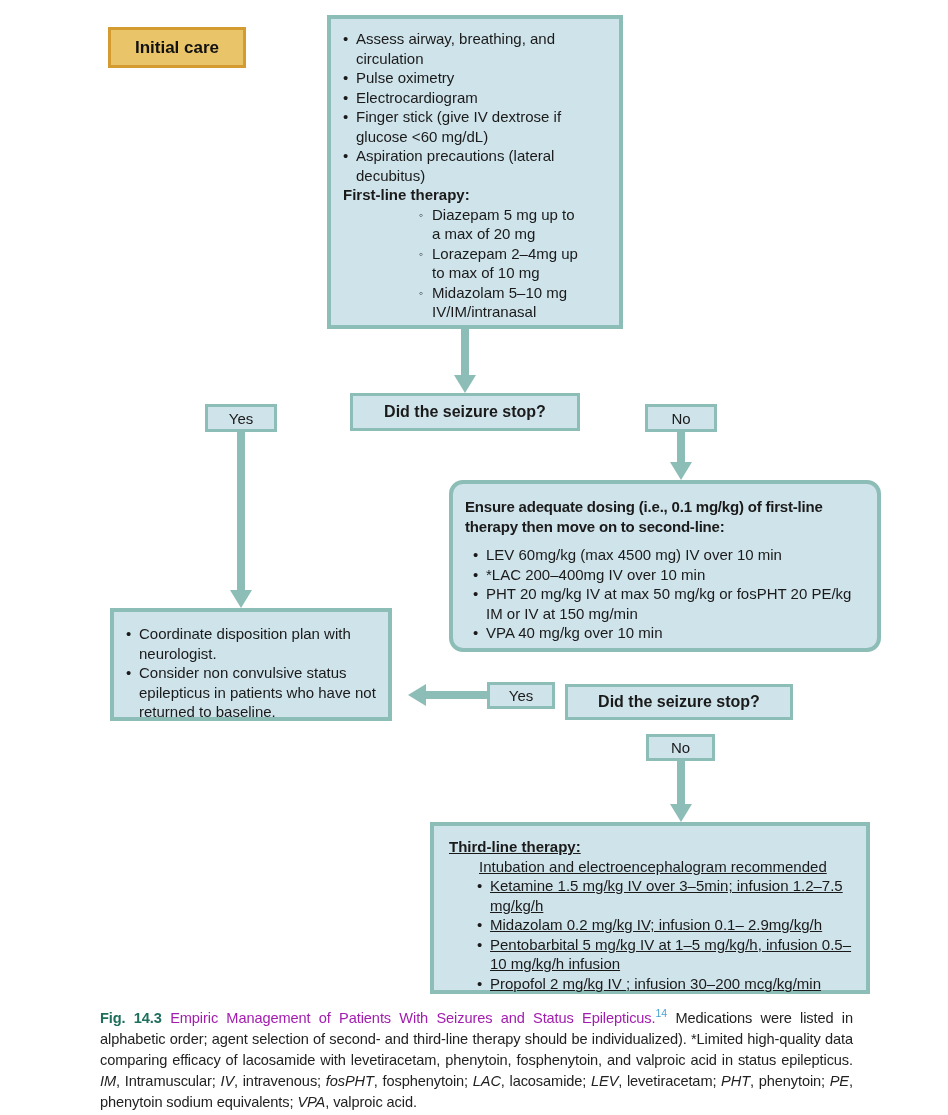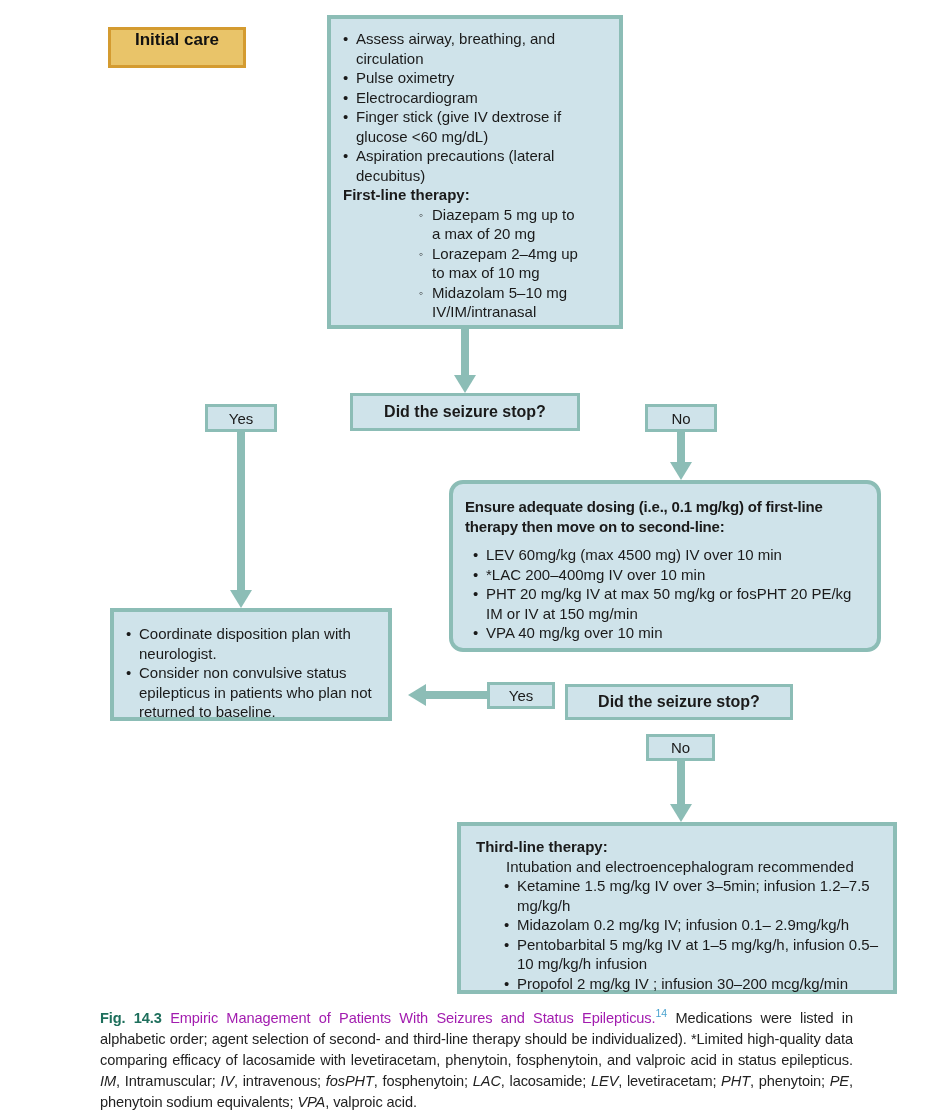--- a/index.html
+++ b/index.html
@@ -9,30 +9,30 @@
 
   
   .tealbox { position:absolute; background:#cfe3ea; border:4px solid #8cbdb6; }
   .tealbox.small { border-width:3px; display:flex; align-items:center; justify-content:center; }
   .decision { font-weight:bold; font-size:16px; }
   .yn { font-size:15px; }
 
   .label-gold {
     position:absolute; left:108px; top:27px; width:138px; height:41px;
     background:#e9c469; border:3px solid #d49b30;
-    display:flex; align-items:flex-start; justify-content:center;
+    display:flex; align-items:center; justify-content:center;
     font-weight:bold; font-size:17px; color:#111;
   }
 
   
   .boxtext { font-size:15px; line-height:19.5px; }
   .top-box { left:327px; top:15px; width:296px; height:314px; padding:10px 6px 8px 12px; }
   .second-box { left:449px; top:480px; width:432px; height:172px; padding:13px 6px 8px 12px;border-radius:14px; }
   .disp-box { left:110px; top:608px; width:282px; height:113px; padding:12px 8px 8px 12px; }
-  .third-box { left:457px; top:822px; width:440px; height:172px; padding:11px 8px 8px 15px; }
+  .third-box { left:430px; top:822px; width:440px; height:172px; padding:11px 8px 8px 15px;text-decoration:underline; }
 
   ul.blist { list-style:none; }
   ul.blist li { position:relative; padding-left:13px; }
   ul.blist.dot > li::before { content:"\2022"; position:absolute; left:0; top:0; }
   ul.blist.circ > li::before { content:"\25E6"; position:absolute; left:0; top:1px; font-size:12px; }
   .sublist { margin-left:76px; width:168px; }
   .second-box ul.blist { margin-left:8px; margin-top:8px; }
   .third-box ul.blist { margin-left:28px; }
   .third-sub { margin-left:30px; }
   .bold { font-weight:bold; }
@@ -121,21 +121,21 @@
         <li>LEV 60mg/kg (max 4500 mg) IV over 10 min</li>
         <li>*LAC 200–400mg IV over 10 min</li>
         <li>PHT 20 mg/kg IV at max 50 mg/kg or fosPHT 20 PE/kg IM or IV at 150 mg/min</li>
         <li>VPA 40 mg/kg over 10 min</li>
       </ul>
   </div>
 
   <div class="tealbox disp-box boxtext">
     <ul class="blist dot">
         <li>Coordinate disposition plan with neurologist.</li>
-        <li>Consider non convulsive status epilepticus in patients who plan not returned to baseline.</li>
+        <li>Consider non convulsive status epilepticus in patients who have not returned to baseline.</li>
       </ul>
   </div>
 
   <div>
     <div class="shaft" style="left:426px; top:691px; width:61px; height:8px;"></div>
     <div class="head-left" style="left:408px; top:684px;"></div>
   </div>
 
   <div class="tealbox small yn yes2">
     <span>Yes</span>

